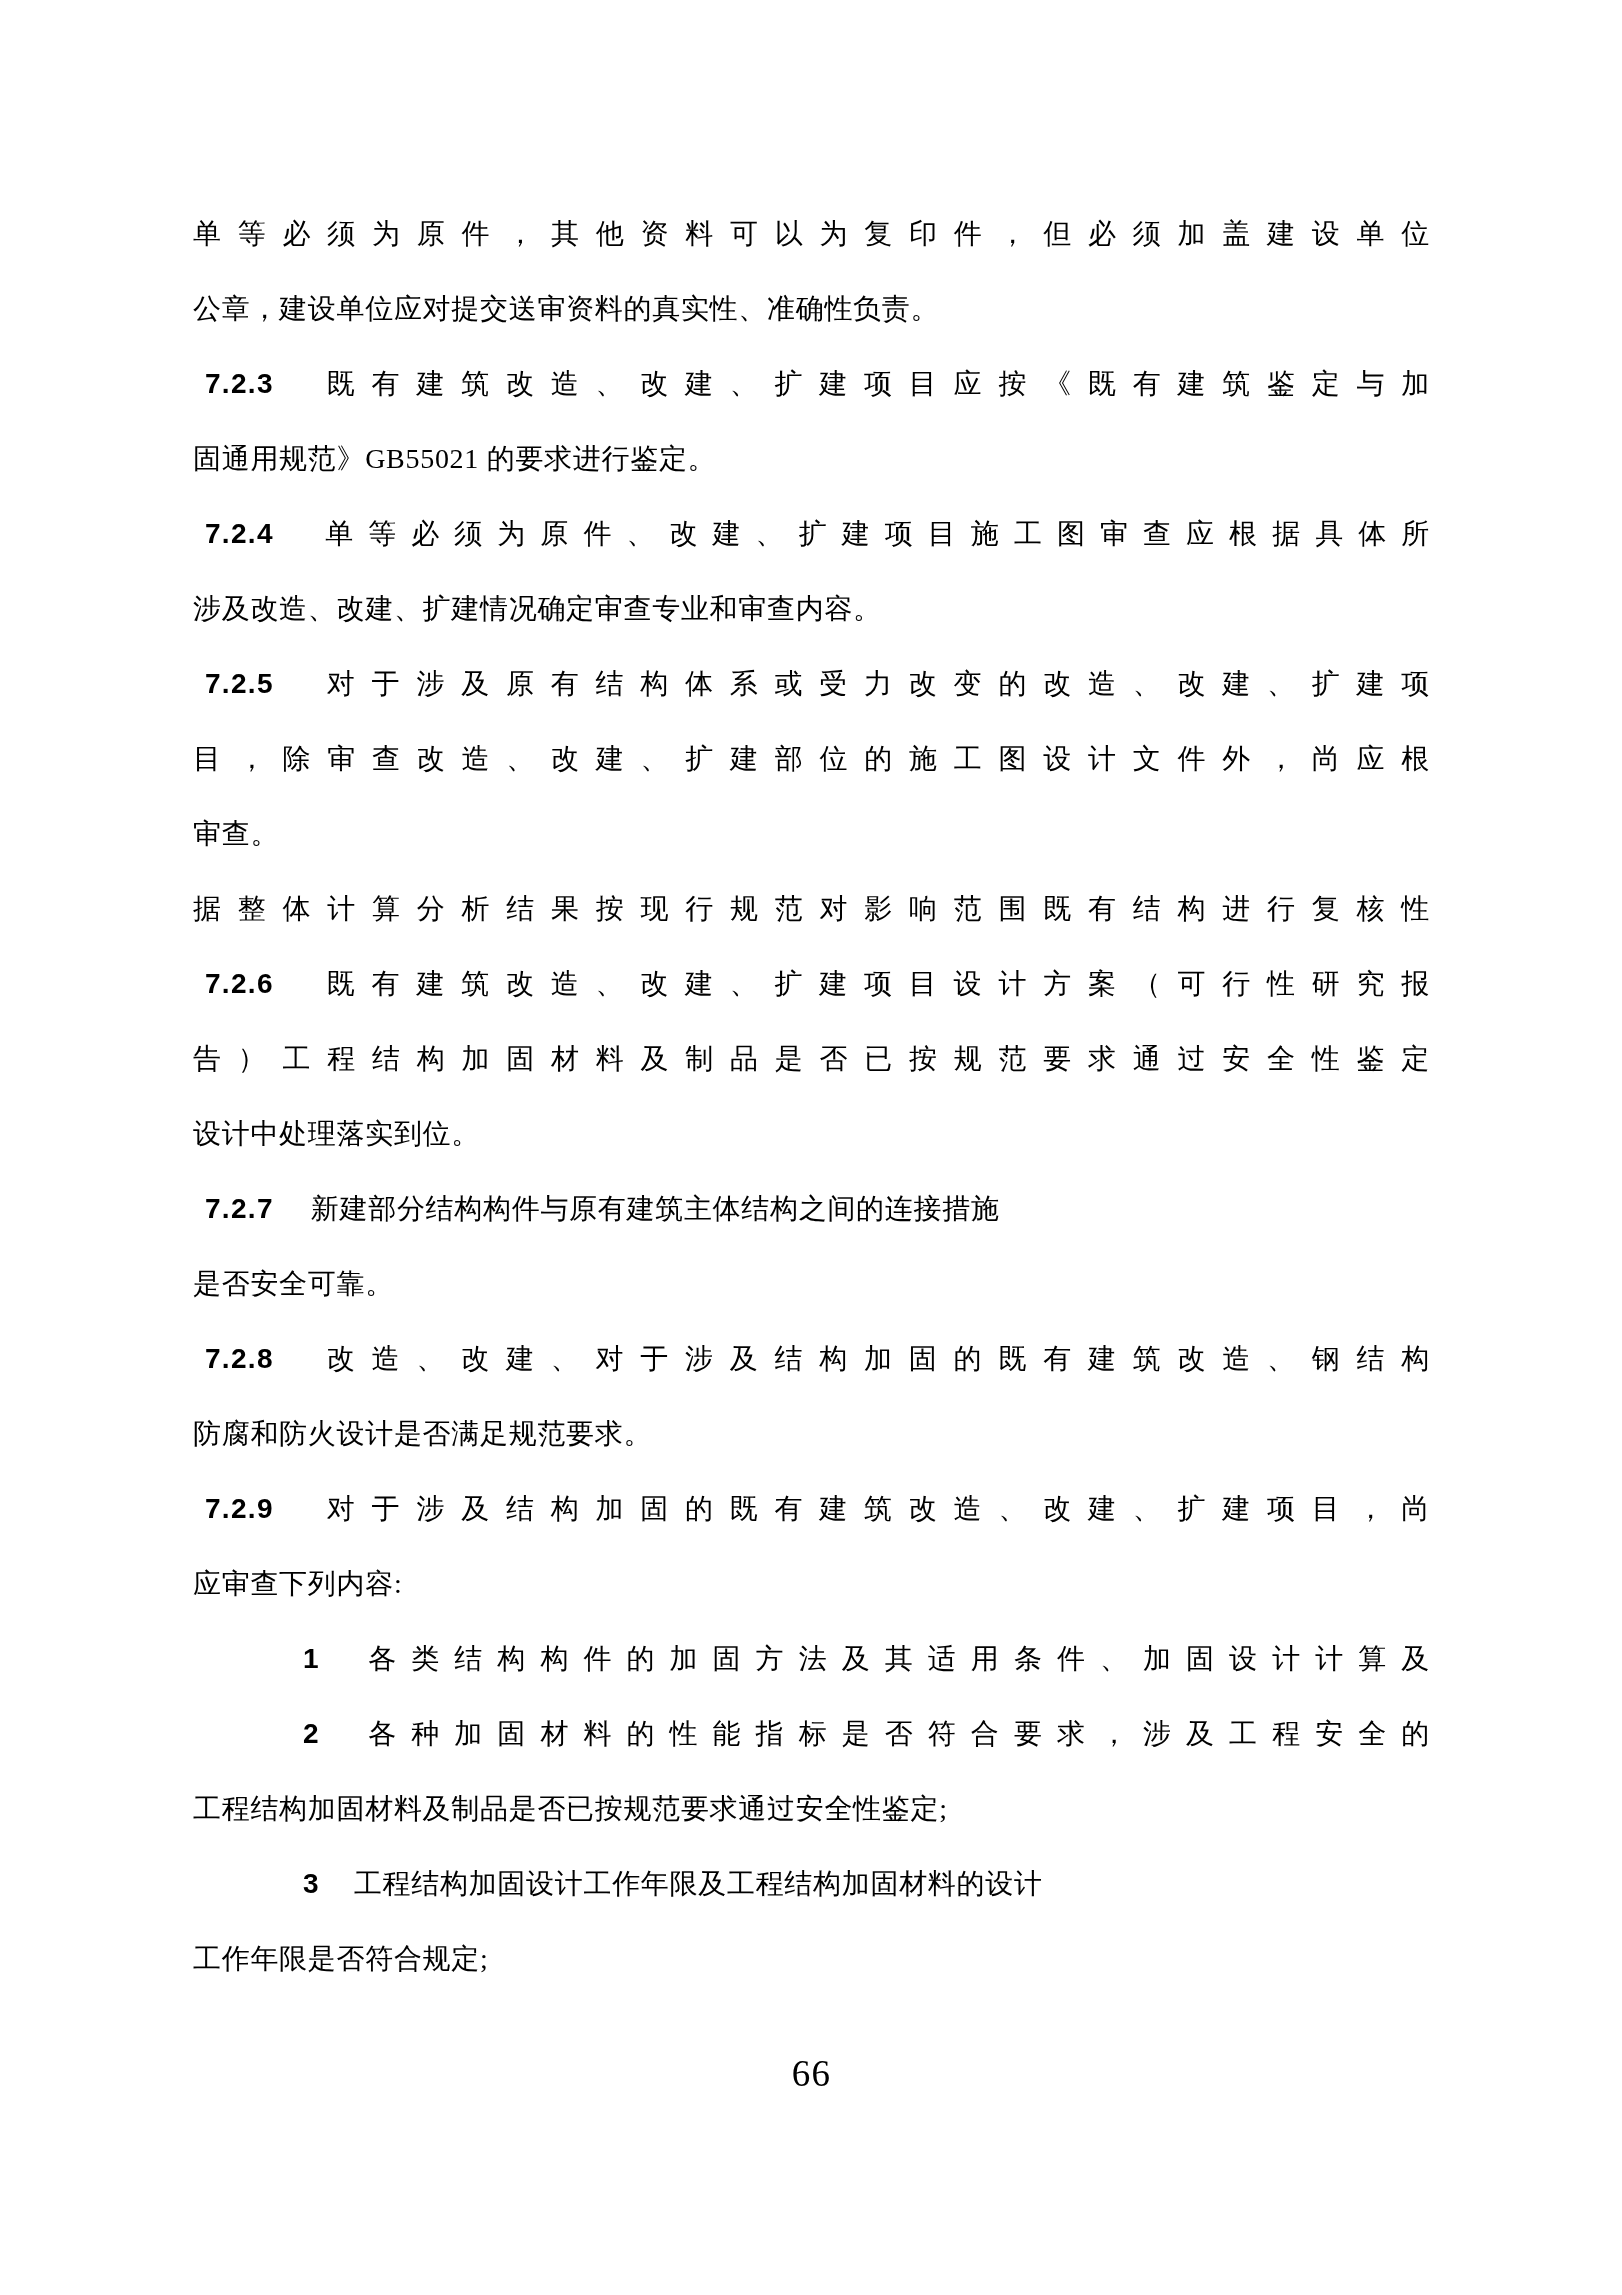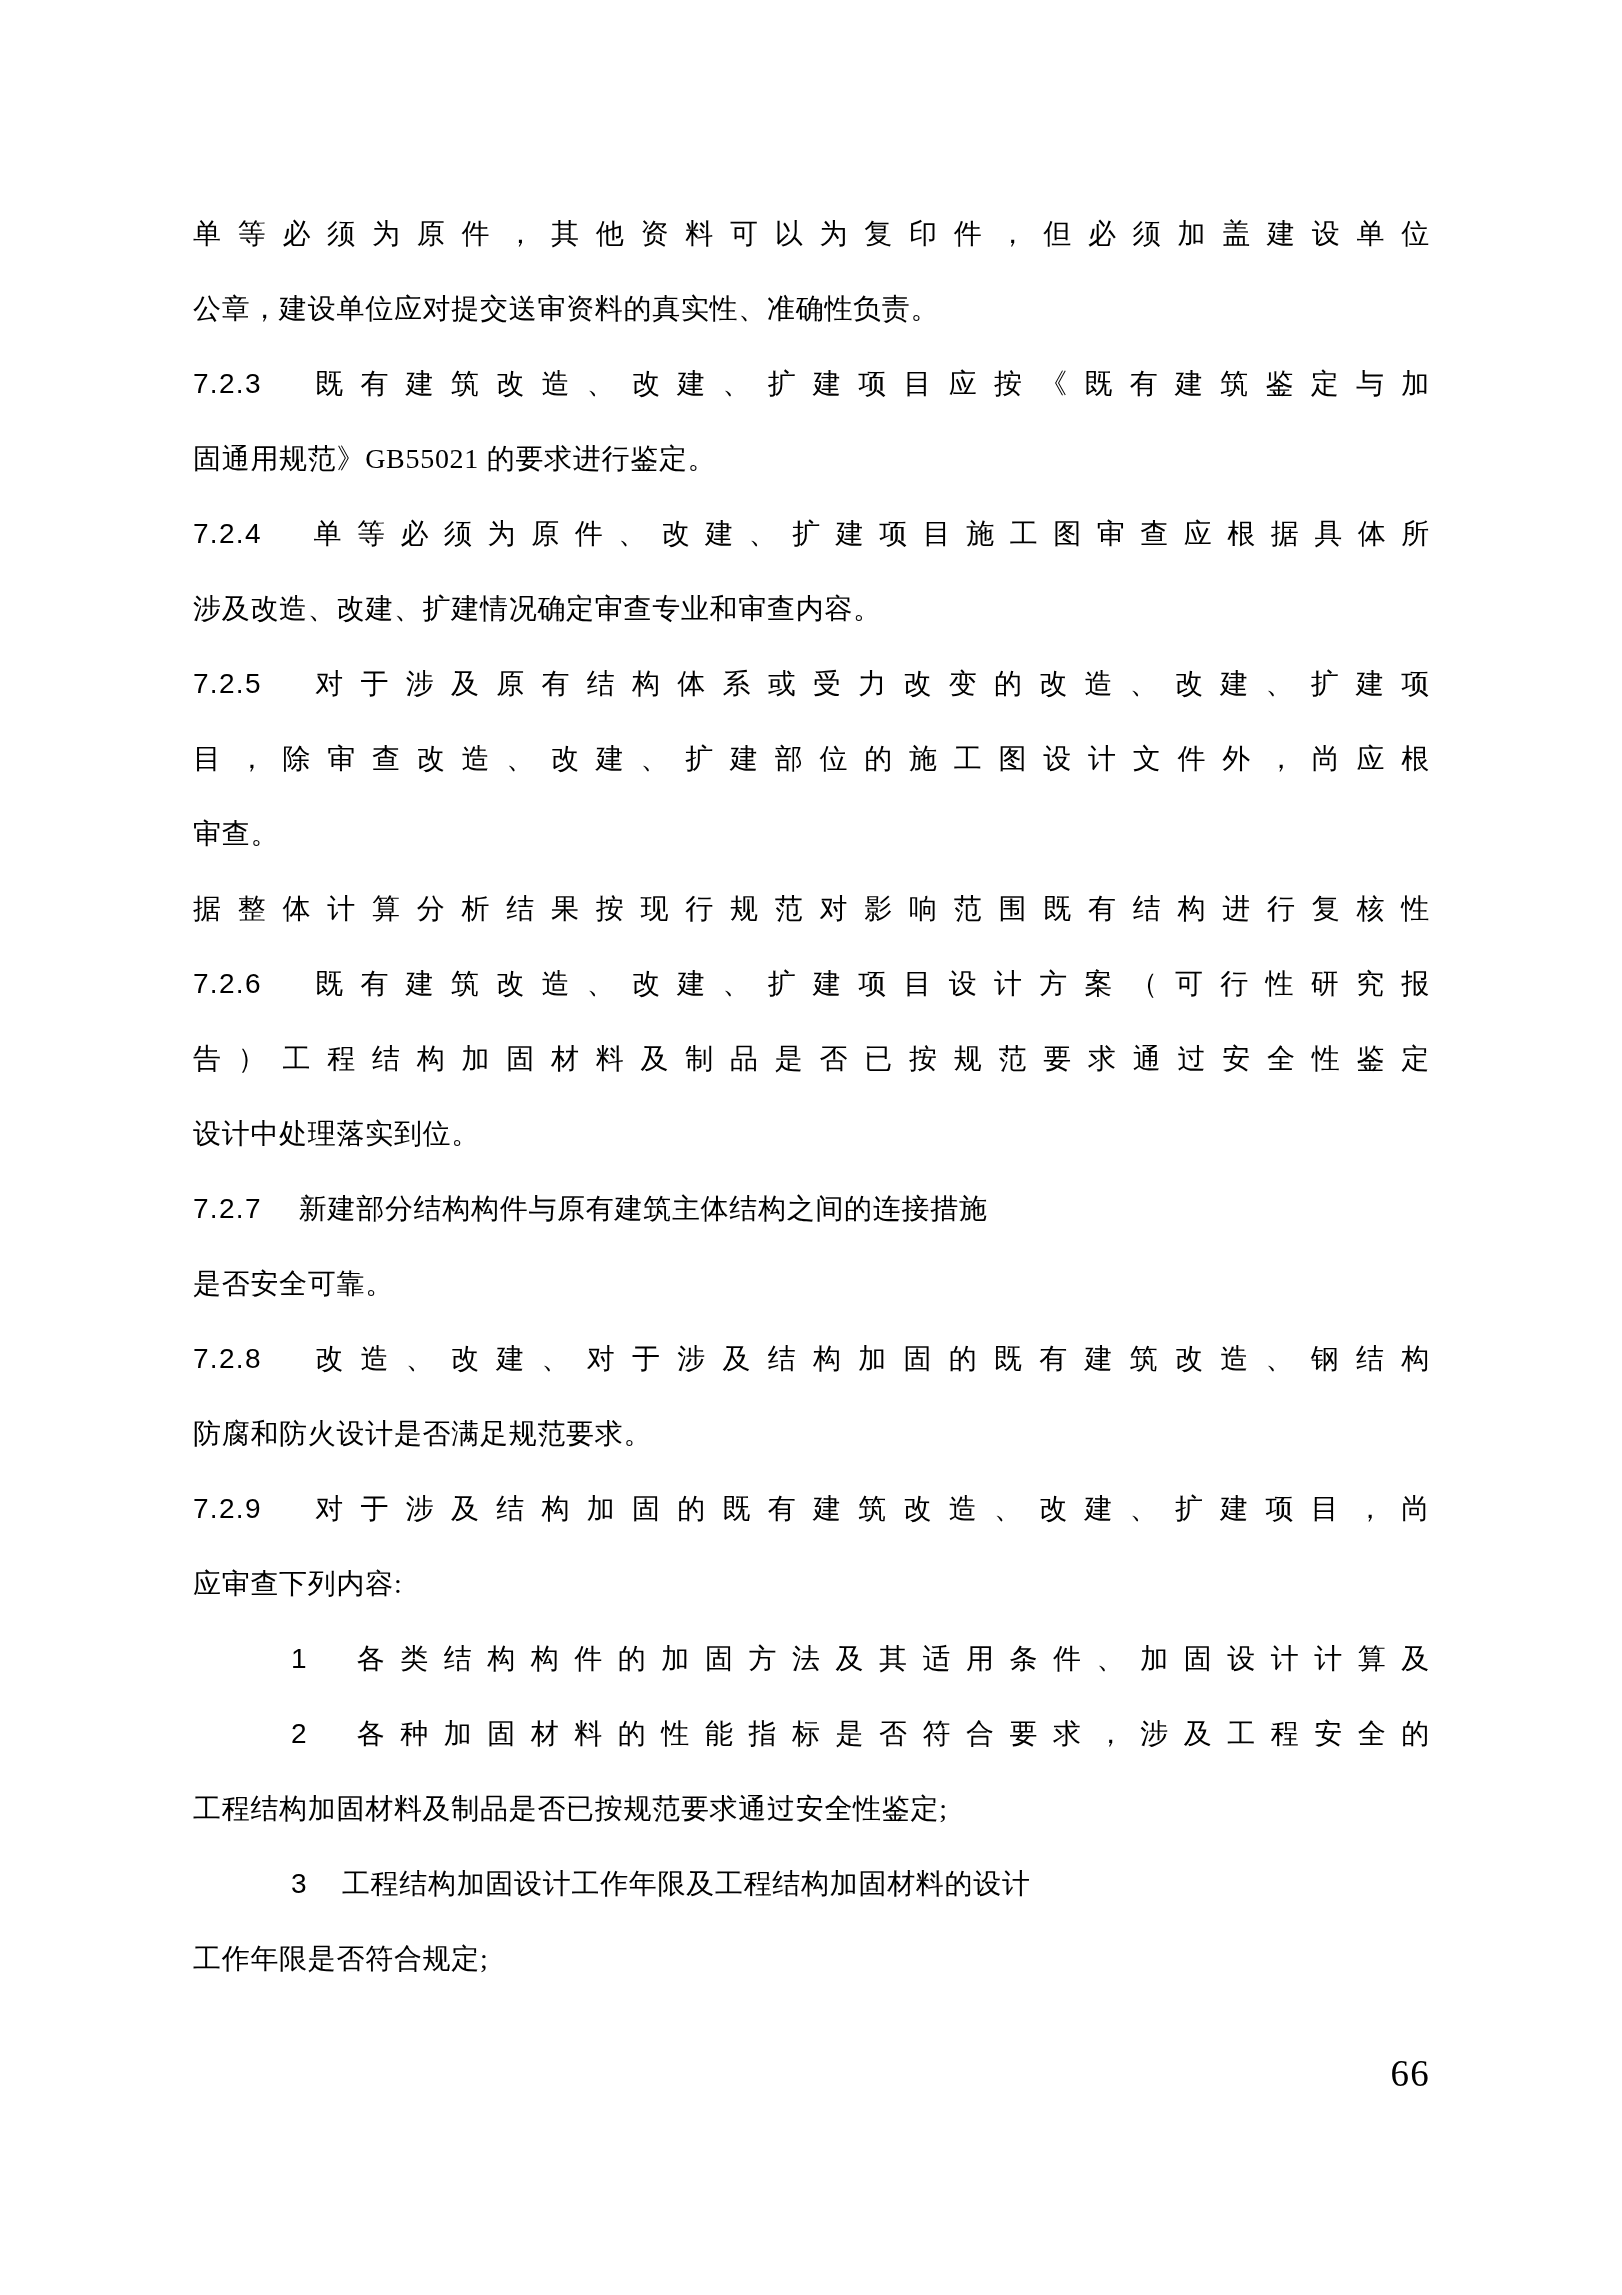--- a/index.html
+++ b/index.html
@@ -31,41 +31,42 @@
     font-size: 28px;
     letter-spacing: 0.7px;
     white-space: nowrap;
   }
   .line.j {
     white-space: normal;
     text-align: justify;
     text-align-last: justify;
   }
   .num {
-    font-weight: normal;
+    font-weight: bold;
     font-family: "Liberation Sans", sans-serif;
     letter-spacing: 1.3px;
     padding-right: 37px;
+    margin-left: 12px;
   }
   .item .ind {
     display: inline-block;
     width: 98px;
     height: 0.7px;
   }
   .item .num {
     padding-right: 34px;
   }
   .pagenum {
     position: absolute;
     left: 193px;
     top: 2048px;
     width: 1237px;
     height: 52px;
     line-height: 52px;
-    text-align: right;
+    text-align: center;
     font-size: 37px;
     letter-spacing: 1.3px;
   }
 </style>
 </head>
 <body>
 
 <div class="page">
   <div class="textblock">
 

